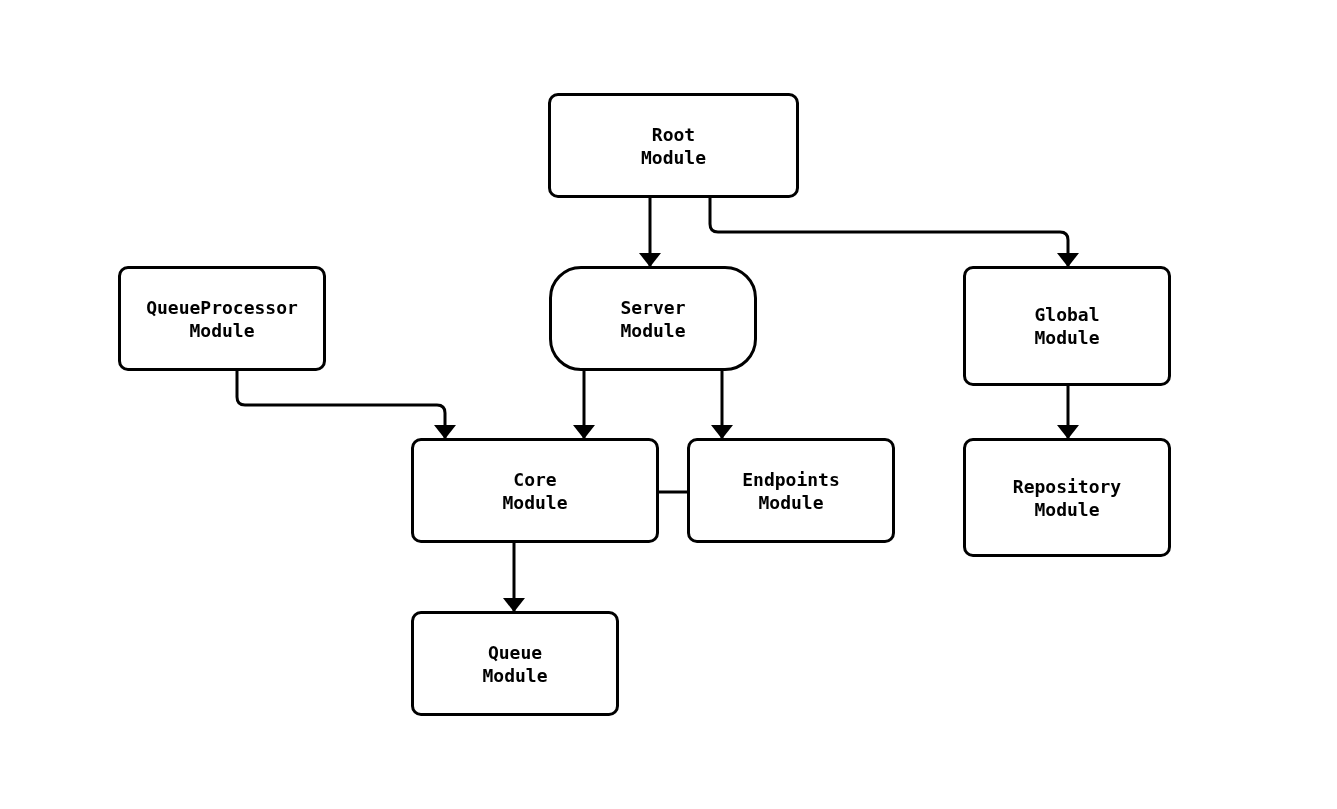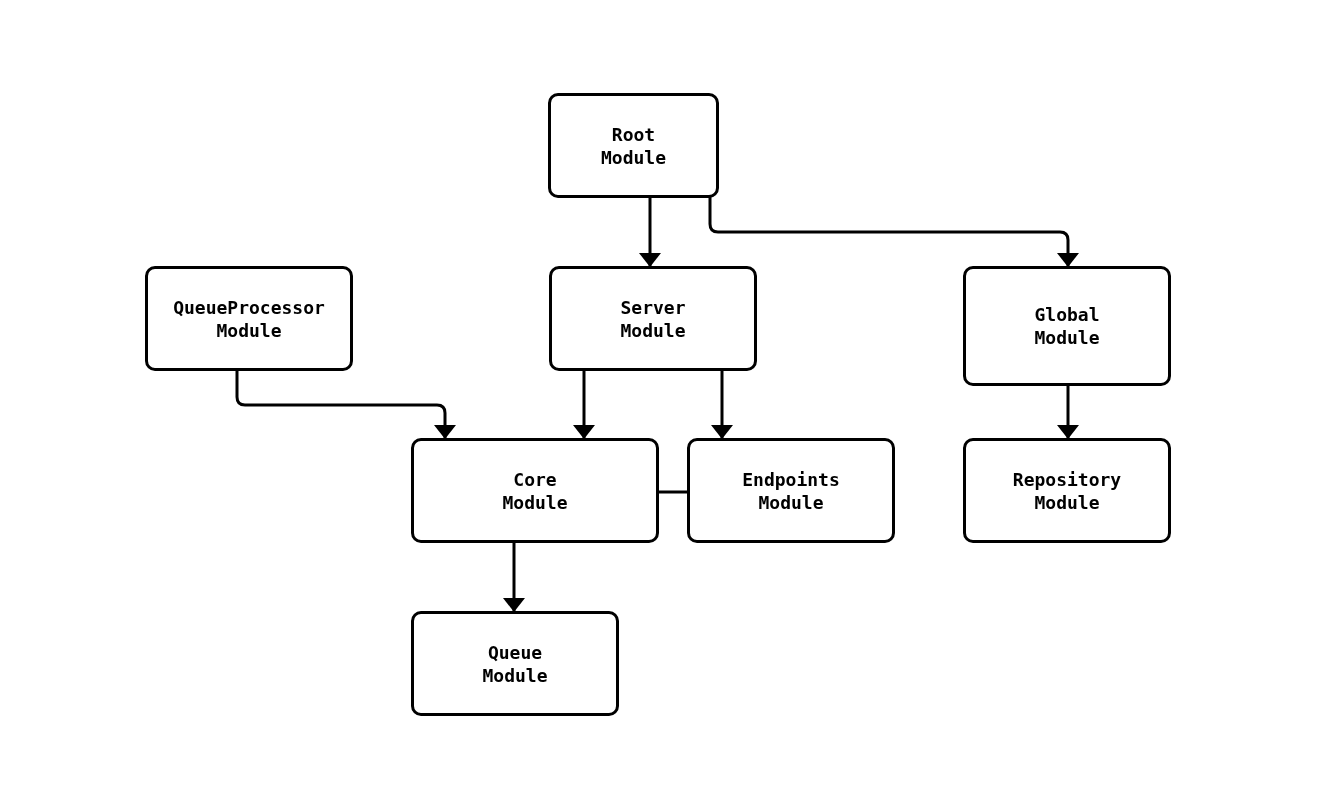--- a/index.html
+++ b/index.html
@@ -63,45 +63,45 @@
         <path class="edge-path" d="M710,198 L710,224 Q710,232 718,232 L1060,232 Q1068,232 1068,240 L1068,266" marker-end="url(#arrowhead)"></path>
         <path class="edge-path" d="M237,371 L237,397 Q237,405 245,405 L437,405 Q445,405 445,413 L445,438" marker-end="url(#arrowhead)"></path>
         <path class="edge-path" d="M584,371 L584,438" marker-end="url(#arrowhead)"></path>
         <path class="edge-path" d="M722,371 L722,438" marker-end="url(#arrowhead)"></path>
         <path class="edge-path" d="M687,492 L619,492" marker-end="url(#arrowhead)"></path>
         <path class="edge-path" d="M1068,371 L1068,438" marker-end="url(#arrowhead)"></path>
         <path class="edge-path" d="M514,543 L514,611" marker-end="url(#arrowhead)"></path>
       </g>
   </svg>
   <div id="nodes-layer">
-      <div class="node" style="left: 548px; top: 93px; width: 171px; height: 105px;">
+      <div class="node" style="left: 548px; top: 93px; width: 251px; height: 105px;">
         <span class="node-label">Root
 Module</span>
       </div>
-      <div class="node" style="left: 145px; top: 266px; width: 208px; height: 105px;">
+      <div class="node" style="left: 118px; top: 266px; width: 208px; height: 105px;">
         <span class="node-label">QueueProcessor
 Module</span>
       </div>
-      <div class="node" style="left: 549px; top: 266px; width: 208px; height: 105px;">
+      <div class="node" style="left: 549px; top: 266px; width: 208px; height: 105px; border-radius: 32px;">
         <span class="node-label">Server
 Module</span>
       </div>
       <div class="node" style="left: 963px; top: 266px; width: 208px; height: 120px;">
         <span class="node-label">Global
 Module</span>
       </div>
       <div class="node" style="left: 411px; top: 438px; width: 248px; height: 105px;">
         <span class="node-label">Core
 Module</span>
       </div>
       <div class="node" style="left: 687px; top: 438px; width: 208px; height: 105px;">
         <span class="node-label">Endpoints
 Module</span>
       </div>
-      <div class="node" style="left: 963px; top: 438px; width: 208px; height: 105px;">
+      <div class="node" style="left: 963px; top: 438px; width: 208px; height: 119px;">
         <span class="node-label">Repository
 Module</span>
       </div>
       <div class="node" style="left: 411px; top: 611px; width: 208px; height: 105px;">
         <span class="node-label">Queue
 Module</span>
       </div>
     </div>
 </div>
 

